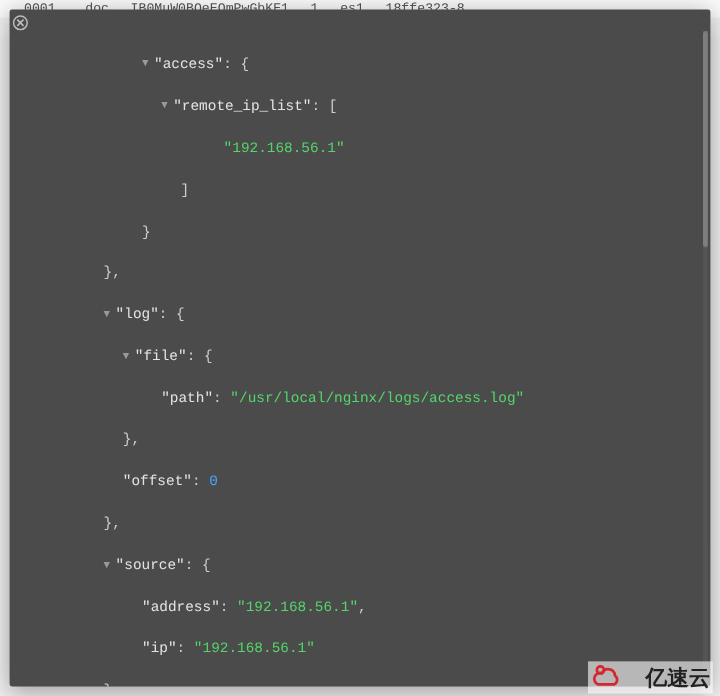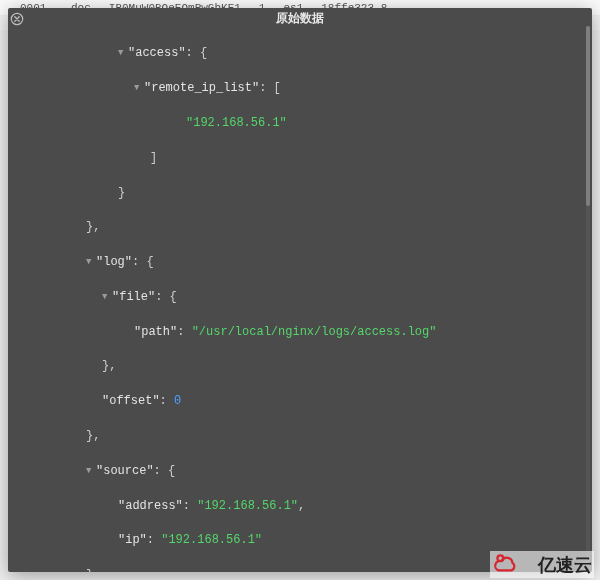--- a/index.html
+++ b/index.html
@@ -146,21 +146,20 @@
 
 <div class="panel">
   <div class="close-btn">
     <span>
       <svg viewBox="0 0 16 16" width="14" height="14">
           <circle cx="8" cy="8" r="6.5" fill="none" stroke="#bbb" stroke-width="1.4"></circle>
           <path d="M5.5 5.5 L10.5 10.5 M10.5 5.5 L5.5 10.5" stroke="#bbb" stroke-width="1.6" stroke-linecap="round"></path>
         </svg>
     </span>
   </div>
-  <div class="title-bar">原始数据</div>
 
   <div class="json-body">
 <span class="line ind1"><span class="caret">▼</span><span class="key">"access"</span><span class="punc">: {</span></span>
 <span class="line ind5"><span class="caret">▼</span><span class="key">"remote_ip_list"</span><span class="punc">: [</span></span>
 <span class="line ind7"><span class="str">"192.168.56.1"</span></span>
 <span class="line ind6"><span class="punc">]</span></span>
 <span class="line ind4"><span class="punc">}</span></span>
 <span class="line ind2"><span class="punc">},</span></span>
 <span class="line ind2"><span class="caret">▼</span><span class="key">"log"</span><span class="punc">: {</span></span>
 <span class="line ind3"><span class="caret">▼</span><span class="key">"file"</span><span class="punc">: {</span></span>

